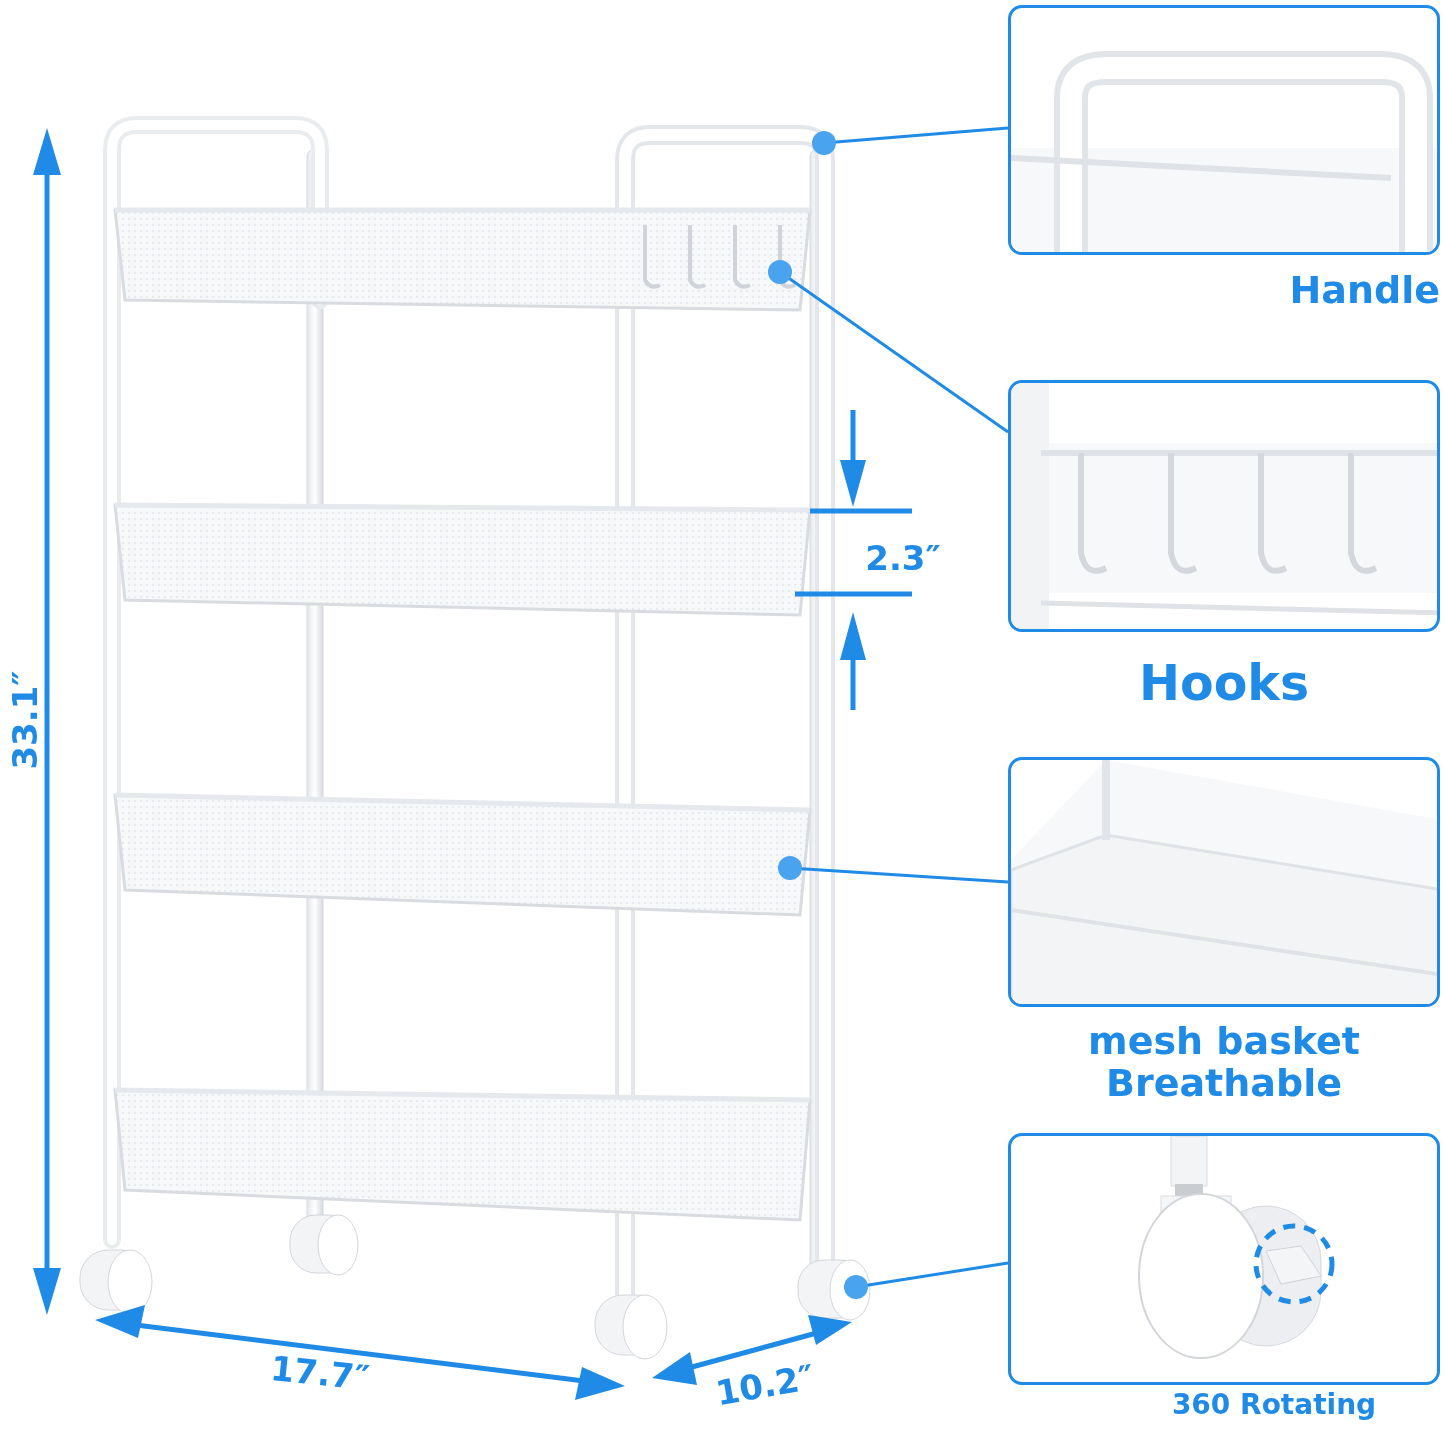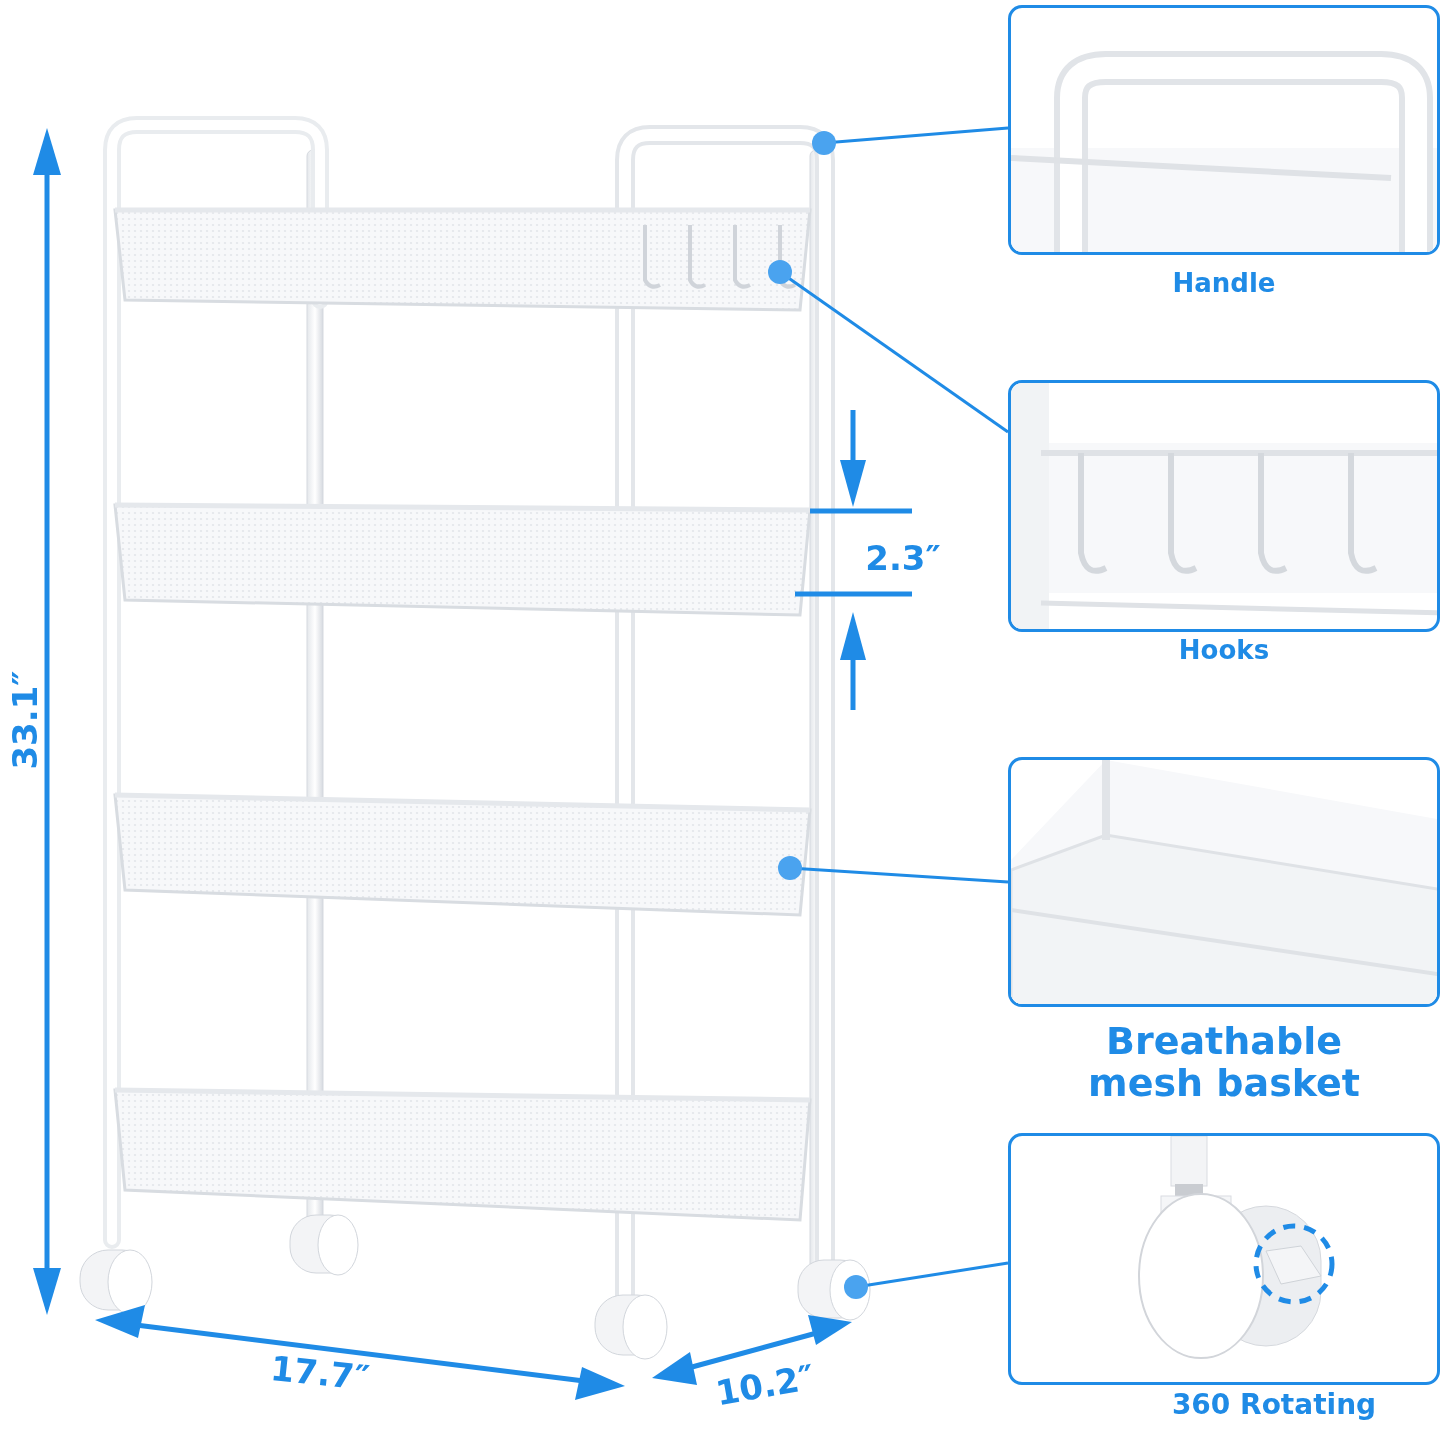--- a/index.html
+++ b/index.html
@@ -120,49 +120,49 @@
 <div class="lbl" style="left:858px;top:538px;width:90px;font-size:34px;">2.3″</div>
 
 <div class="panel" style="left:1008px;top:5px;width:432px;height:250px;">
   <svg width="432" height="250" viewBox="0 0 432 250">
     <rect x="0" y="140" width="432" height="110" fill="#f7f8fa"></rect>
     <path d="M60 250 L60 90 Q60 60 95 60 L370 60 Q405 60 405 90 L405 250" fill="none" stroke="#e1e4e8" stroke-width="34" stroke-linecap="round"></path>
     <path d="M60 250 L60 90 Q60 60 95 60 L370 60 Q405 60 405 90 L405 250" fill="none" stroke="#ffffff" stroke-width="22" stroke-linecap="round"></path>
     <line x1="0" y1="150" x2="380" y2="170" stroke="#dfe2e6" stroke-width="6"></line>
   </svg>
 </div>
-<div class="lbl" style="left:1008px;top:268px;width:432px;font-size:26px;">Handle</div>
+<div class="lbl" style="left:1008px;top:268px;width:432px;font-size:38px;text-align:right;">Handle</div>
 
 <div class="panel" style="left:1008px;top:380px;width:432px;height:252px;">
   <svg width="432" height="252" viewBox="0 0 432 252">
     <rect x="30" y="60" width="400" height="150" fill="#f7f8fa"></rect>
     <rect x="0" y="0" width="38" height="252" fill="#f1f3f5"></rect>
     <line x1="30" y1="70" x2="432" y2="70" stroke="#dfe2e6" stroke-width="6"></line>
     <g stroke="#d4d8dd" stroke-width="6" fill="none">
       <path d="M70 70 L70 170 Q75 195 95 185"></path>
       <path d="M160 70 L160 170 Q165 195 185 185"></path>
       <path d="M250 70 L250 170 Q255 195 275 185"></path>
       <path d="M340 70 L340 170 Q345 195 365 185"></path>
     </g>
     <line x1="30" y1="220" x2="432" y2="230" stroke="#dfe2e6" stroke-width="5"></line>
   </svg>
 </div>
-<div class="lbl" style="left:1008px;top:635px;width:432px;font-size:26px;">Hooks</div>
+<div class="lbl" style="left:1008px;top:655px;width:432px;font-size:49px;">Hooks</div>
 
 <div class="panel" style="left:1008px;top:757px;width:432px;height:250px;">
   <svg width="432" height="250" viewBox="0 0 432 250">
     <polygon points="95,0 432,60 432,250 0,250 0,100" fill="#f7f8fa"></polygon>
     <polygon points="0,110 95,75 432,130 432,250 0,250" fill="#f2f4f6" stroke="#dfe2e6" stroke-width="3"></polygon>
     <line x1="95" y1="0" x2="95" y2="80" stroke="#e1e4e8" stroke-width="8"></line>
     <line x1="0" y1="150" x2="432" y2="215" stroke="#dfe2e6" stroke-width="4"></line>
   </svg>
 </div>
 <div class="lbl" style="left:1008px;top:1020px;width:432px;font-size:38px;line-height:42px;">
+  <div>mesh basket</div>
   <div>Breathable</div>
-  <div>mesh basket</div>
 </div>
 
 <div class="panel" style="left:1008px;top:1133px;width:432px;height:252px;">
   <svg width="432" height="252" viewBox="0 0 432 252">
     <rect x="160" y="0" width="36" height="50" fill="#f3f4f6" stroke="#d9dce1"></rect>
     <rect x="164" y="48" width="28" height="14" fill="#c9ccd1"></rect>
     <rect x="150" y="60" width="70" height="40" fill="#f5f6f8" stroke="#d9dce1"></rect>
     <rect x="200" y="70" width="110" height="140" rx="55" fill="#eceef1" stroke="#d5d8dd"></rect>
     <ellipse cx="190" cy="140" rx="62" ry="82" fill="#ffffff" stroke="#d2d5da" stroke-width="2"></ellipse>
     <polygon points="255,115 290,110 310,140 270,148" fill="#f4f5f7" stroke="#cfd3d8"></polygon>

